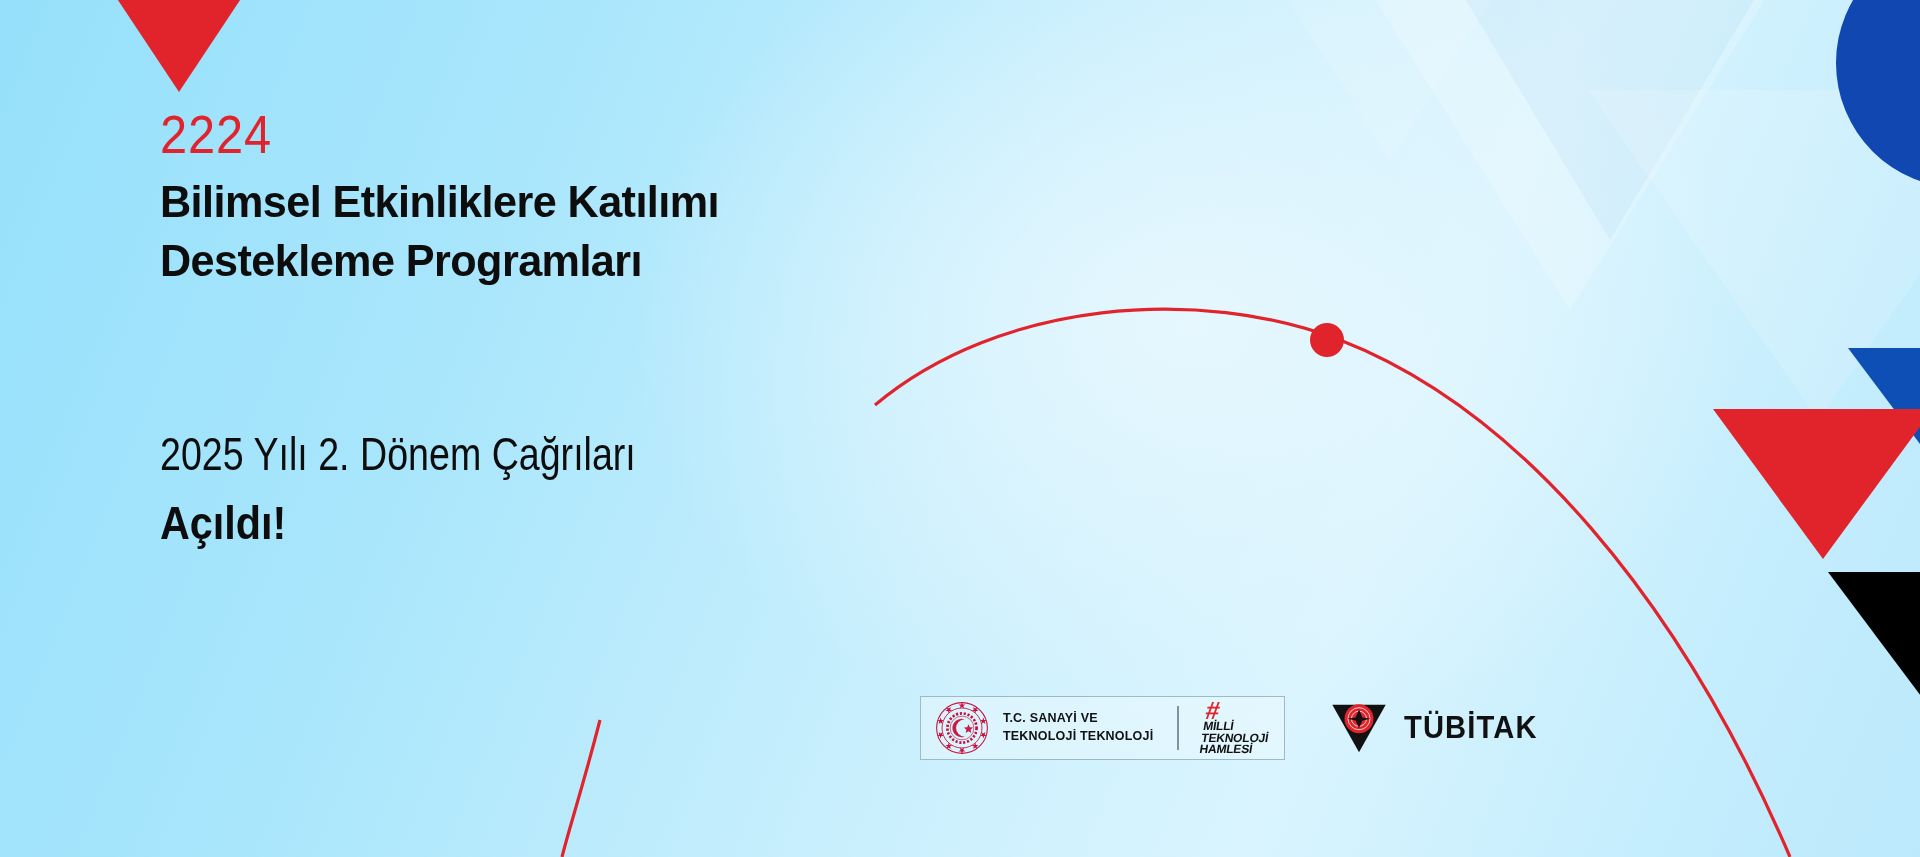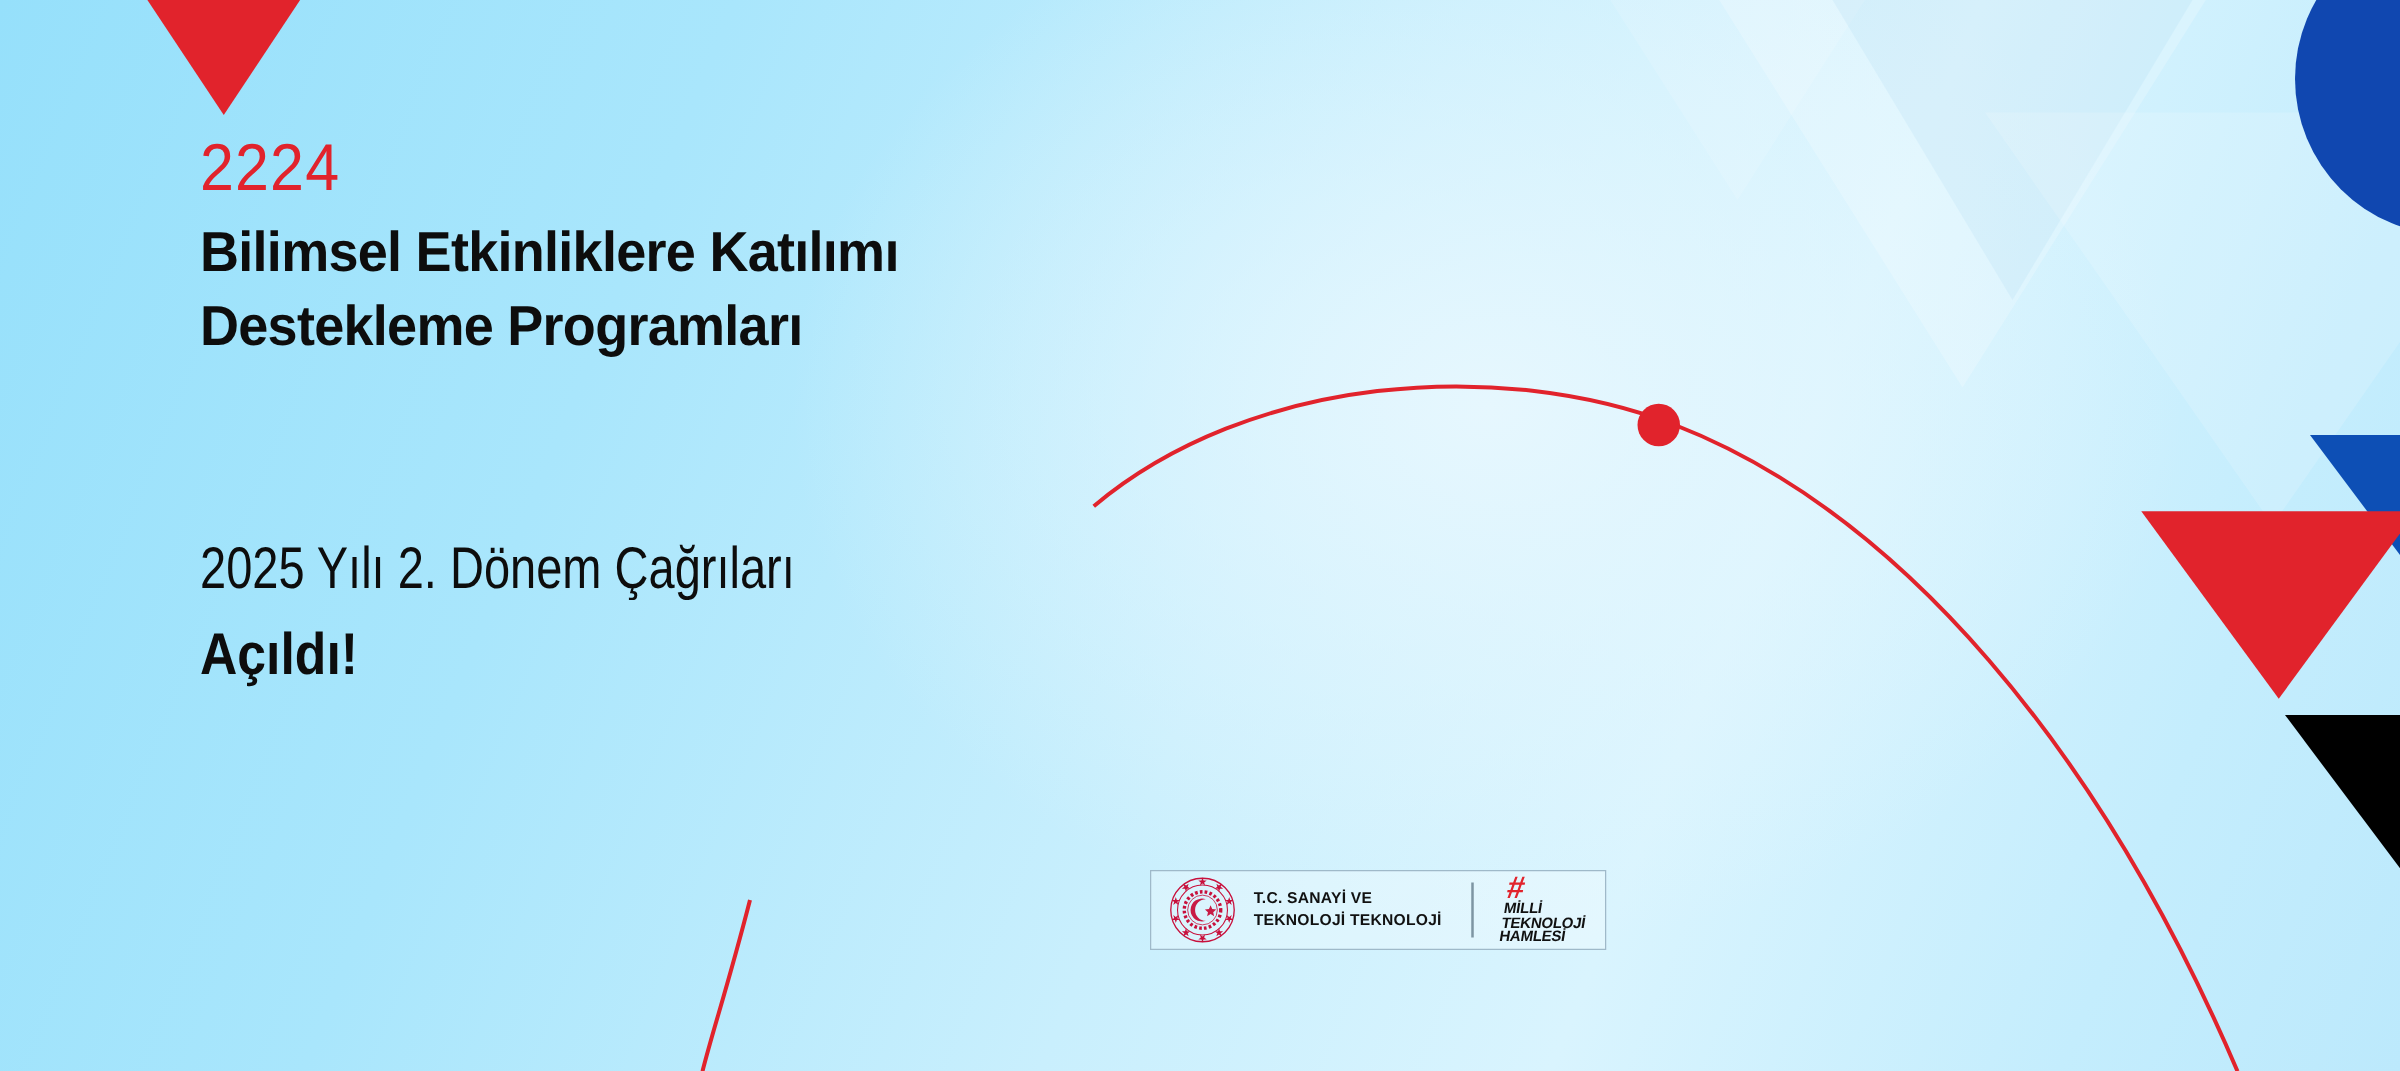--- a/index.html
+++ b/index.html
@@ -297,15 +297,25 @@
       <div class="vdiv"></div>
 
       <div class="milli">
         <span class="hash">#</span>
         <span>MİLLİ</span>
         <span>TEKNOLOJİ</span>
         <span>HAMLESİ</span>
       </div>
     </div>
 
+    <div class="tubitak">
+      <svg width="58" height="54" viewBox="0 0 100 92">
+        <polygon points="4,6 96,6 50,88" fill="#111111"></polygon>
+        <circle cx="50" cy="30" r="25" fill="#e1232c"></circle>
+        <circle cx="50" cy="30" r="19" fill="none" stroke="#ffffff" stroke-width="1.3"></circle>
+        <circle cx="50" cy="30" r="13" fill="none" stroke="#ffffff" stroke-width="1.3"></circle>
+        <polygon points="50,14 56,28 70,30 56,33 50,46 44,33 30,30 44,28" fill="#111111"></polygon>
+      </svg>
+      <div class="tubitak-word">TÜBİTAK</div>
+    </div>
 
   </div>
 </div>
 
 </body></html>

